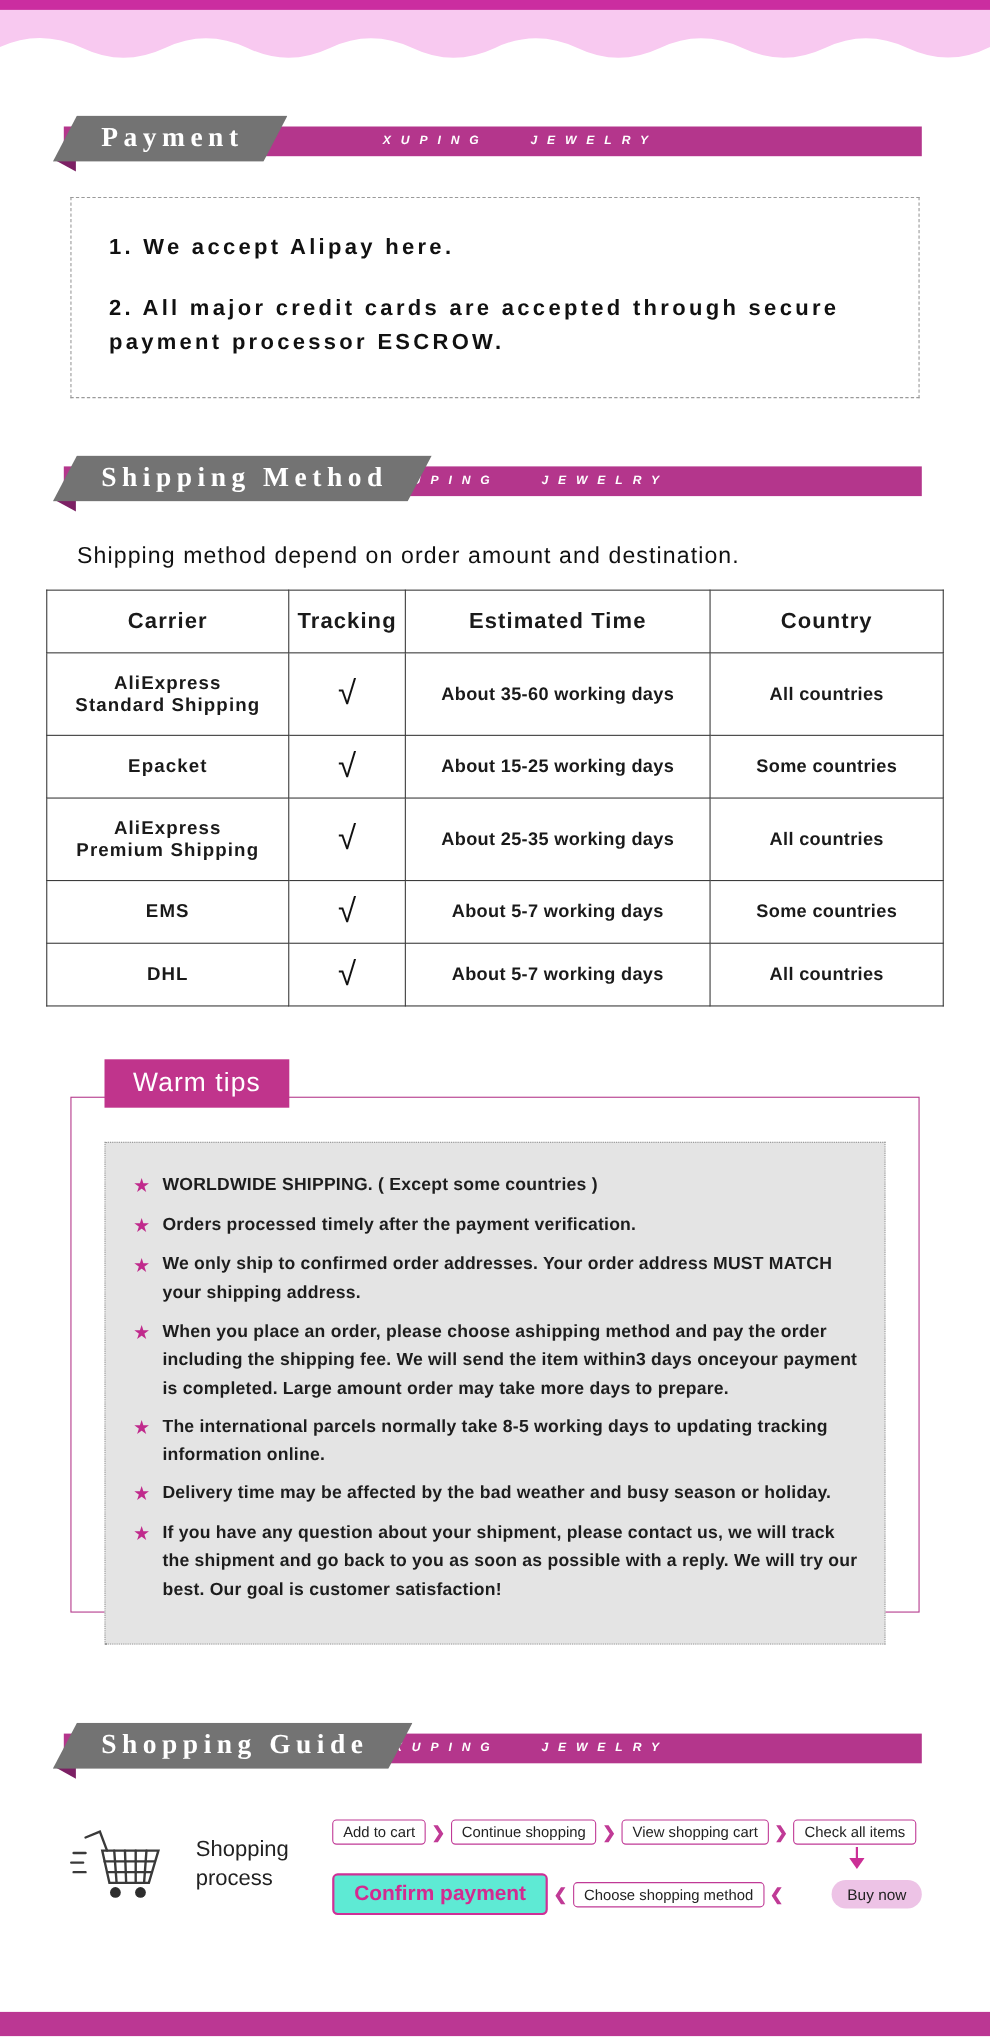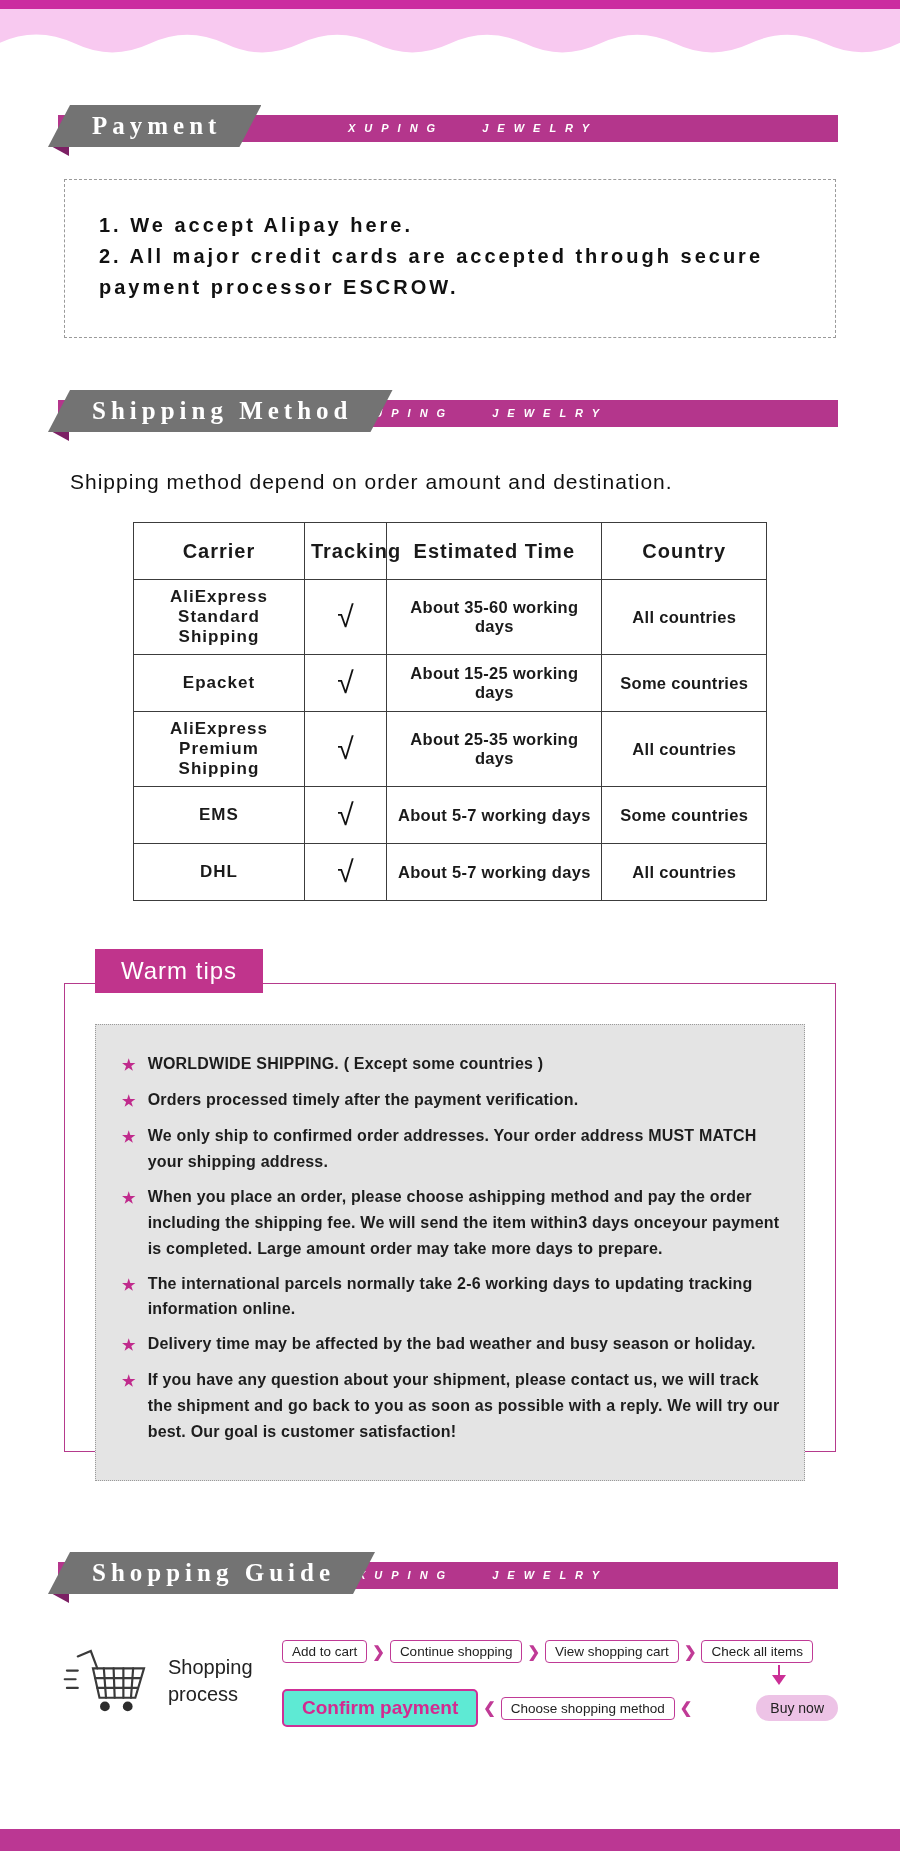--- a/index.html
+++ b/index.html
@@ -34,27 +34,27 @@
     position:absolute;left:49px;top:40px;width:0;height:0;z-index:1;
     border-right:20px solid #7c2064;border-bottom:11px solid transparent;
   }
   
   .payment-box{
     margin:32px 64px 0 64px;border:1px dashed #9a9a9a;padding:30px 34px 34px 34px;
   }
   .payment-line{
     font-size:20px;font-weight:bold;letter-spacing:3px;line-height:1.55;color:#111111;
   }
-  .payment-line + .payment-line{}
+  .payment-line + .payment-line{margin-top:24px;}
   
   .ship-intro{
     margin:38px 0 0 70px;font-size:21px;letter-spacing:1px;color:#111111;
   }
   table.ship{
-    margin:28px auto 0 auto;width:634px;border-collapse:collapse;table-layout:fixed;
+    margin:18px auto 0 auto;width:816px;border-collapse:collapse;table-layout:fixed;
   }
   table.ship td,table.ship th{
     border:1px solid #3c3c3c;text-align:center;vertical-align:middle;padding:4px 6px;
   }
   th.col-head{font-size:20px;font-weight:bold;height:48px;letter-spacing:1px;}
   td.carrier{font-size:17px;font-weight:bold;letter-spacing:1px;white-space:pre-line;}
   td.track{font-size:30px;font-weight:normal;color:#111111;}
   td.time,td.country{font-size:16.5px;font-weight:bold;letter-spacing:.3px;}
   tr.h2 td{height:66px;}
   tr.h1 td{height:48px;}
@@ -70,21 +70,21 @@
     background:#e4e4e4;border:1px dotted #9a9a9a;padding:26px 22px 26px 24px;
     margin-bottom:-30px;position:relative;z-index:2;
   }
   .tip-item{
     display:flex;align-items:flex-start;margin:0 0 9px 0;
     font-size:16px;font-weight:bold;line-height:1.62;color:#1d1d1d;letter-spacing:.2px;
   }
   .tip-star{color:#c02a8c;margin:0 12px 0 2px;font-size:15px;line-height:1.8;}
   
   .guide-area{
-    display:flex;align-items:flex-start;margin:38px 62px 0 62px;gap:14px;
+    display:flex;align-items:flex-start;margin:38px 62px 0 62px;gap:24px;
   }
   .cart-wrap{flex:0 0 92px;padding-top:6px;}
   .process-label{
     flex:0 0 100px;font-size:20px;color:#222222;white-space:pre-line;line-height:1.35;
     padding-top:22px;
   }
   .flow{flex:1 1 auto;padding-top:8px;}
   .flow-row{display:flex;align-items:center;}
   .step-btn{
     border:1px solid #c03a96;border-radius:4px;padding:3px 9px;font-size:13.5px;
@@ -214,21 +214,21 @@
     <div class="tip-item">
       <span class="tip-star">★</span>
       <span>We only ship to confirmed order addresses. Your order address MUST MATCH your shipping address.</span>
     </div>
     <div class="tip-item">
       <span class="tip-star">★</span>
       <span>When you place an order,  please choose ashipping method and pay the order including the shipping fee.  We will send the item within3 days onceyour payment is completed.  Large amount order may take more days to prepare.</span>
     </div>
     <div class="tip-item">
       <span class="tip-star">★</span>
-      <span>The international parcels normally take 2-6 working days to updating tracking information online.</span>
+      <span>The international parcels normally take 8-5 working days to updating tracking information online.</span>
     </div>
     <div class="tip-item">
       <span class="tip-star">★</span>
       <span>Delivery time may be affected by the bad weather and busy season or holiday.</span>
     </div>
     <div class="tip-item">
       <span class="tip-star">★</span>
       <span>If you have any question about your shipment, please contact us, we will track the shipment and go back to you as soon as possible with a reply. We will try our best. Our goal is customer satisfaction!</span>
     </div>
   </div>

